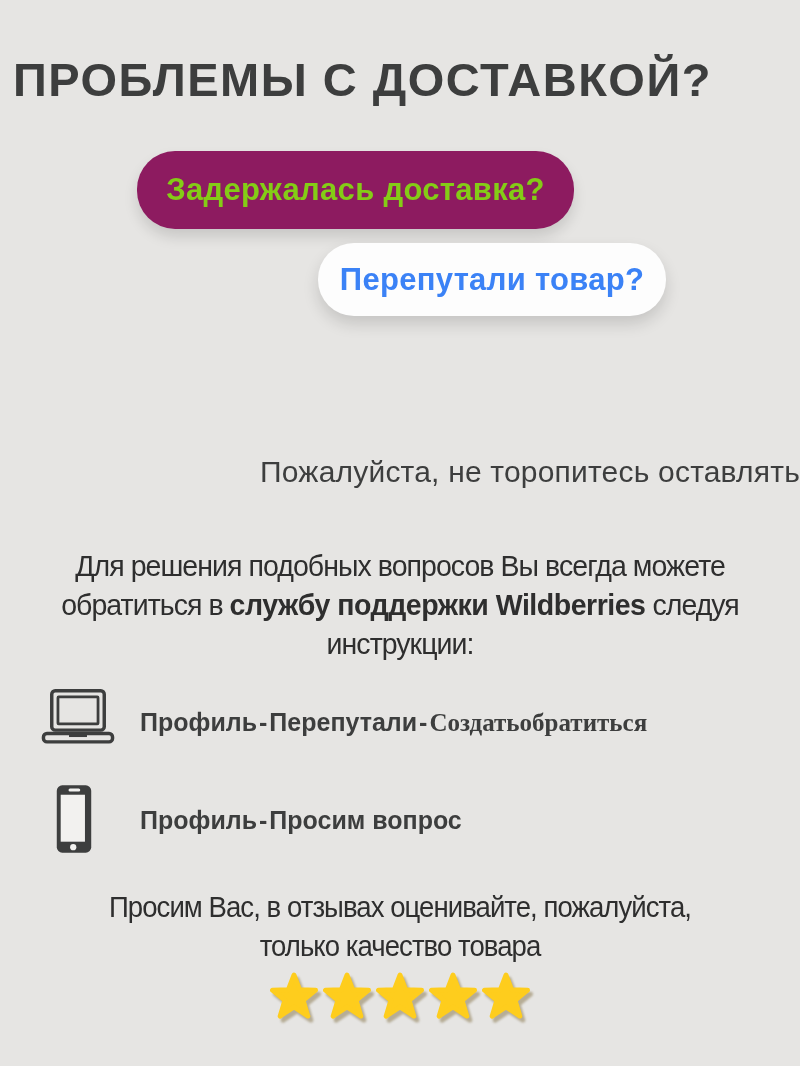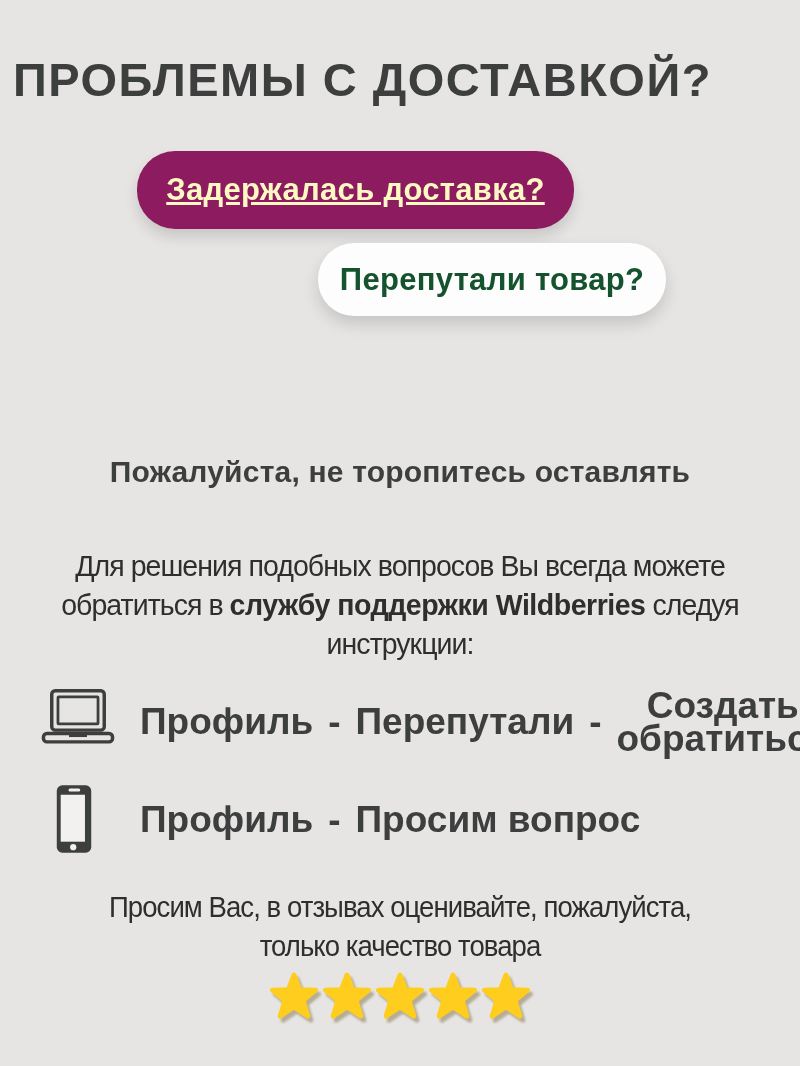--- a/index.html
+++ b/index.html
@@ -19,53 +19,52 @@
   .title{
     position:absolute;top:52px;left:13px;width:100%;
     text-align:left;font-size:47px;font-weight:700;
     letter-spacing:1.5px;color:var(--text-dark);
   }
   .bubble{
     position:absolute;display:flex;align-items:center;justify-content:center;
     font-weight:700;font-size:31px;letter-spacing:.3px;
   }
   .bubble-magenta{
-    background:var(--accent);color:#fef9c3;
+    background:var(--accent);color:#84cc16;
     box-shadow:0 8px 14px rgba(0,0,0,.13);
-    text-decoration:underline;
   }
   .bubble-white{
-    background:var(--bubble-white);color:#14532d;
+    background:var(--bubble-white);color:#3b82f6;
     box-shadow:0 8px 16px rgba(0,0,0,.14);
     text-align:center;
   }
   .b1{left:137px;top:151px;width:437px;height:78px;border-radius:38px;}
   .b2{left:318px;top:243px;width:348px;height:73px;border-radius:36px;}
   .b3{left:175px;top:328px;width:455px;height:80px;border-radius:38px;}
   .plea{
-    position:absolute;top:452px;left:0;width:100%;text-align:center;
-    font-size:30px;font-weight:700;line-height:39px;color:var(--text-dark);
+    position:absolute;top:452px;left:0;width:100%;text-align:right;
+    font-size:30px;font-weight:400;line-height:39px;color:var(--text-dark);
     letter-spacing:.2px;
   }
   .support{
     position:absolute;top:546px;left:0;width:100%;text-align:center;
     font-size:30px;line-height:39px;color:var(--text-body);
     letter-spacing:-1px;transform:scaleX(.95);transform-origin:50% 50%;
   }
   .support b{letter-spacing:-.5px;}
   .icon-laptop{position:absolute;left:40px;top:682px;width:76px;height:70px;}
   .icon-phone{position:absolute;left:56px;top:777px;width:36px;height:84px;}
   .steps{
     position:absolute;left:140px;width:640px;height:76px;
-    display:flex;align-items:center;gap:15px;
-    font-size:37px;font-weight:700;color:var(--text-dark);
+    display:flex;align-items:center;gap:2px;
+    font-size:25px;font-weight:700;color:var(--text-dark);
   }
   .steps-web{top:684px;}
   .steps-mobile{top:782px;}
-  .step-stack{display:flex;flex-direction:column;align-items:center;line-height:33px;}
+  .step-stack{display:flex;flex-direction:row;line-height:33px;font-family:Liberation Serif, serif;}
   .footer-note{
     position:absolute;top:888px;left:0;width:100%;text-align:center;
     font-size:29px;line-height:39px;color:var(--text-body);
     letter-spacing:-1px;transform:scaleX(.95);transform-origin:50% 50%;
   }
   .stars{
     position:absolute;top:972px;left:0;width:100%;
     display:flex;justify-content:center;gap:5px;
   }
   .star{

